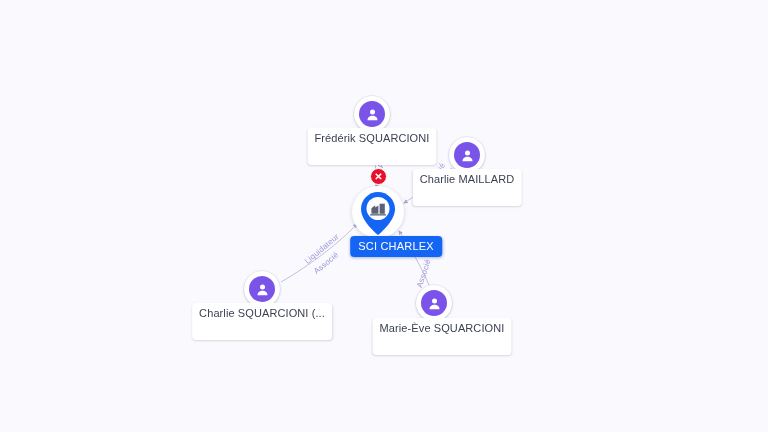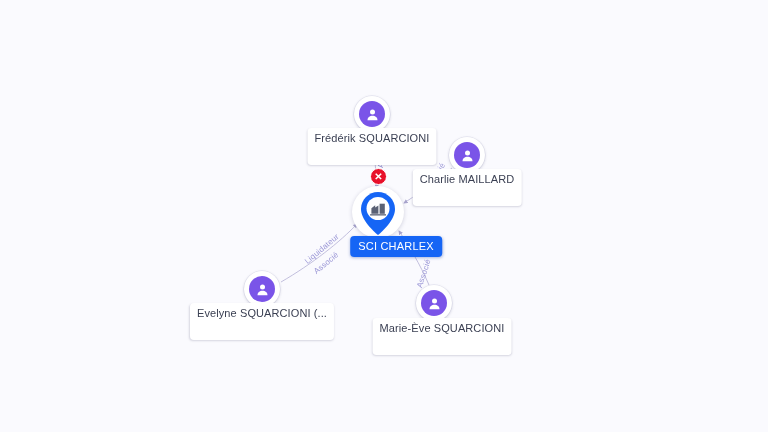--- a/index.html
+++ b/index.html
@@ -187,21 +187,21 @@
   <div class="person" style="left:262px; top:289px;">
     <div class="person-ring">
       <div class="person-circle">
         <svg width="15" height="15" viewBox="0 0 24 24" fill="#ffffff">
           <circle cx="12" cy="8" r="4"></circle>
           <path d="M4 21c0-4.4 3.6-7 8-7s8 2.6 8 7z"></path>
         </svg>
       </div>
     </div>
   </div>
-  <div class="node-label" style="left:262px; top:303px;">Evelyne SQUARCIONI (...</div>
+  <div class="node-label" style="left:262px; top:303px;">Charlie SQUARCIONI (...</div>
 
   <div class="person" style="left:434px; top:303px;">
     <div class="person-ring">
       <div class="person-circle">
         <svg width="15" height="15" viewBox="0 0 24 24" fill="#ffffff">
           <circle cx="12" cy="8" r="4"></circle>
           <path d="M4 21c0-4.4 3.6-7 8-7s8 2.6 8 7z"></path>
         </svg>
       </div>
     </div>

